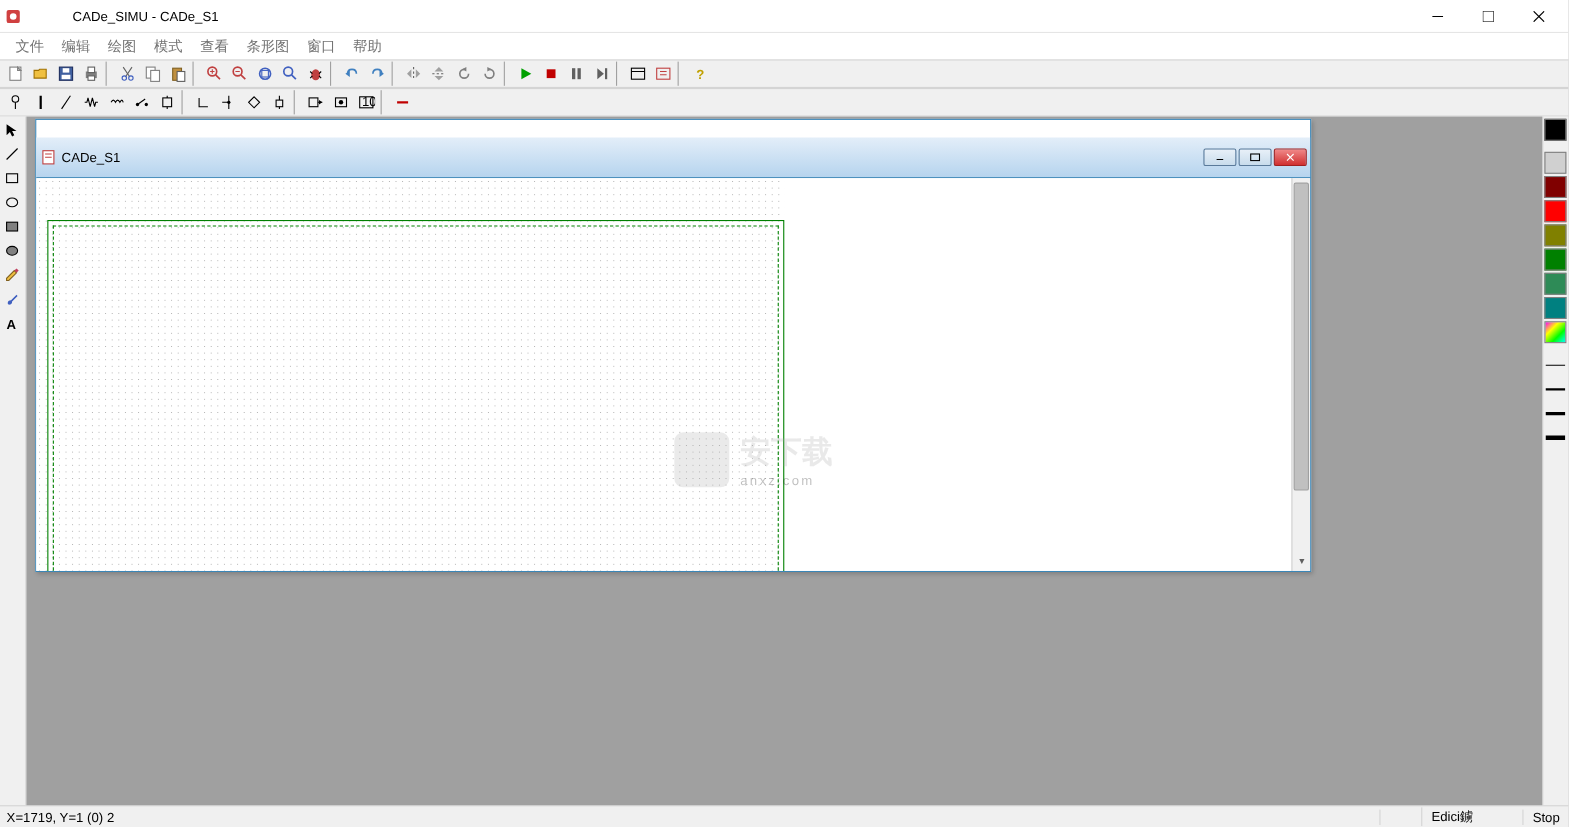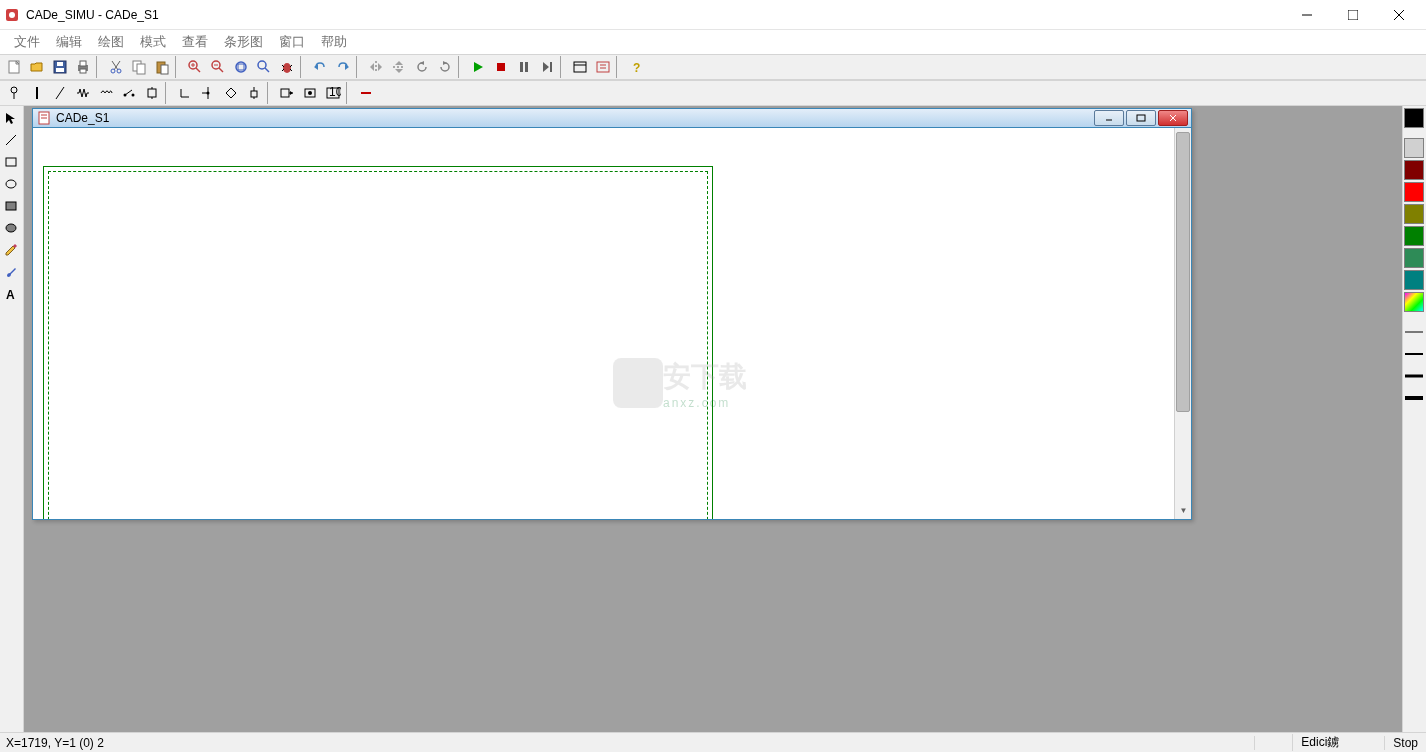--- a/index.html
+++ b/index.html
@@ -1,38 +1,38 @@
 <!DOCTYPE html>
 <html><head>
 <meta charset="utf-8">
 <style>
 * { margin: 0; padding: 0; box-sizing: border-box; font-family: "Microsoft YaHei", Tahoma, sans-serif; font-size: 12px; }
 body { width: 1426px; height: 752px; background: #fff; display: flex; flex-direction: column; overflow: hidden; }
 
 .titlebar { height: 30px; background: #fff; display: flex; align-items: center; padding: 0 4px; border-bottom: 1px solid #e5e5e5; }
 .titlebar .app-icon { width: 16px; height: 16px; margin-right: 6px; }
-.titlebar .title { flex: 1; font-size: 12px; color: #000; }
+.titlebar .title { flex: 1; font-size: 12px; color: #000; margin-left: 40px; }
 .winbtns { display: flex; }
 .winbtn { width: 46px; height: 28px; display: flex; align-items: center; justify-content: center; cursor: pointer; }
 
 .menubar { height: 24px; background: #fff; display: flex; align-items: center; padding: 0 6px; }
 .menu-item { padding: 3px 8px; cursor: pointer; font-size: 13px; color: #737373; }
 
 .toolbar { height: 26px; background: #f0f0f0; border-top: 1px solid #d4d4d4; border-bottom: 1px solid #d4d4d4; display: flex; align-items: center; padding: 0 2px; gap: 0; }
 .tbtn { width: 23px; height: 22px; display: flex; align-items: center; justify-content: center; cursor: pointer; border: 1px solid transparent; }
 .tsep { width: 6px; height: 22px; border-left: 1px solid #a0a0a0; margin: 0 2px; }
 
 .workspace { flex: 1; display: flex; min-height: 0; }
 .left-tools { width: 24px; background: #f0f0f0; border-right: 1px solid #d4d4d4; display: flex; flex-direction: column; padding: 2px 1px; gap: 2px; }
 .ltool { width: 20px; height: 20px; display: flex; align-items: center; justify-content: center; cursor: pointer; border: 1px solid transparent; }
 
 .main-area { flex: 1; background: #a0a0a0; position: relative; overflow: hidden; }
 
 .child-window { position: absolute; left: 8px; top: 2px; width: 1160px; height: 412px; border: 1px solid #3a86b7; box-shadow: 2px 2px 4px rgba(0,0,0,0.2); background: #fff; display: flex; flex-direction: column; }
-.child-title { height: 19px; background: linear-gradient(to bottom, #e3eef9, #b6d4ee); display: flex; align-items: center; padding: 0 3px; border-bottom: 1px solid #3a86b7; }
+.child-title { height: 37px; background: linear-gradient(to bottom, #e3eef9, #b6d4ee); display: flex; align-items: center; padding: 0 3px; border-bottom: 1px solid #3a86b7; margin-top: 16px; }
 .child-title .doc-icon { width: 16px; height: 16px; margin-right: 4px; }
 .child-title .doc-name { flex: 1; font-size: 12px; color: #000; }
 .child-btns { display: flex; gap: 2px; }
 .child-btn { width: 30px; height: 16px; border: 1px solid #5a7a9a; border-radius: 2px; display: flex; align-items: center; justify-content: center; cursor: pointer; font-size: 9px; }
 .child-btn.min, .child-btn.max { background: linear-gradient(to bottom, #e8f0f8, #c8dcec); }
 .child-btn.close { background: linear-gradient(to bottom, #f08888, #d03030); border-color: #a02020; color: #fff; }
 
 .child-canvas { flex: 1; display: flex; }
 .canvas-view { flex: 1; background: #fff; position: relative; overflow: hidden; }
 .dotgrid { position: absolute; left: 0; top: 0; width: 680px; height: 100%; background-image: radial-gradient(circle, #b0b0b0 0.5px, transparent 0.5px); background-size: 6px 6px; }
@@ -46,24 +46,24 @@
 
 .right-palette { width: 24px; background: #f0f0f0; border-left: 1px solid #d4d4d4; display: flex; flex-direction: column; padding: 2px 1px; gap: 2px; }
 .swatch { width: 20px; height: 20px; border: 1px solid #808080; cursor: pointer; }
 .line-sw { width: 20px; height: 20px; display: flex; align-items: center; justify-content: center; cursor: pointer; }
 .r-sep { height: 6px; }
 
 .statusbar { height: 20px; background: #f0f0f0; border-top: 1px solid #d4d4d4; display: flex; align-items: center; font-size: 12px; justify-content: center; }
 .status-left { flex: 1; padding: 0 6px; border-right: 1px solid #d4d4d4; }
 .status-cell { padding: 0 8px; border-left: 1px solid #d4d4d4; margin-left: 37px; }
 
-.watermark { position: absolute; left: 580px; top: 230px; opacity: 0.25; display: flex; gap: 0; pointer-events: none; }
+.watermark { position: absolute; left: 580px; top: 230px; opacity: 0.25; display: flex; align-items: center; gap: 10px; pointer-events: none; }
 .wm-icon { width: 50px; height: 50px; background: #b0b0b0; border-radius: 8px; position: relative; }
 .wm-text { font-size: 28px; color: #aaa; font-weight: bold; }
-.wm-sub { font-size: 12px; color: #15803d; letter-spacing: 2px; }
+.wm-sub { font-size: 12px; color: #000000; letter-spacing: 2px; }
 </style>
 </head>
 <body>
 
 <div class="titlebar">
   <span class="app-icon">
     <svg width="16" height="16">
         <rect x="2" y="2" width="12" height="12" fill="#d04040" rx="2"></rect>
         <circle cx="8" cy="8" r="3" fill="#fff"></circle>
       </svg>

